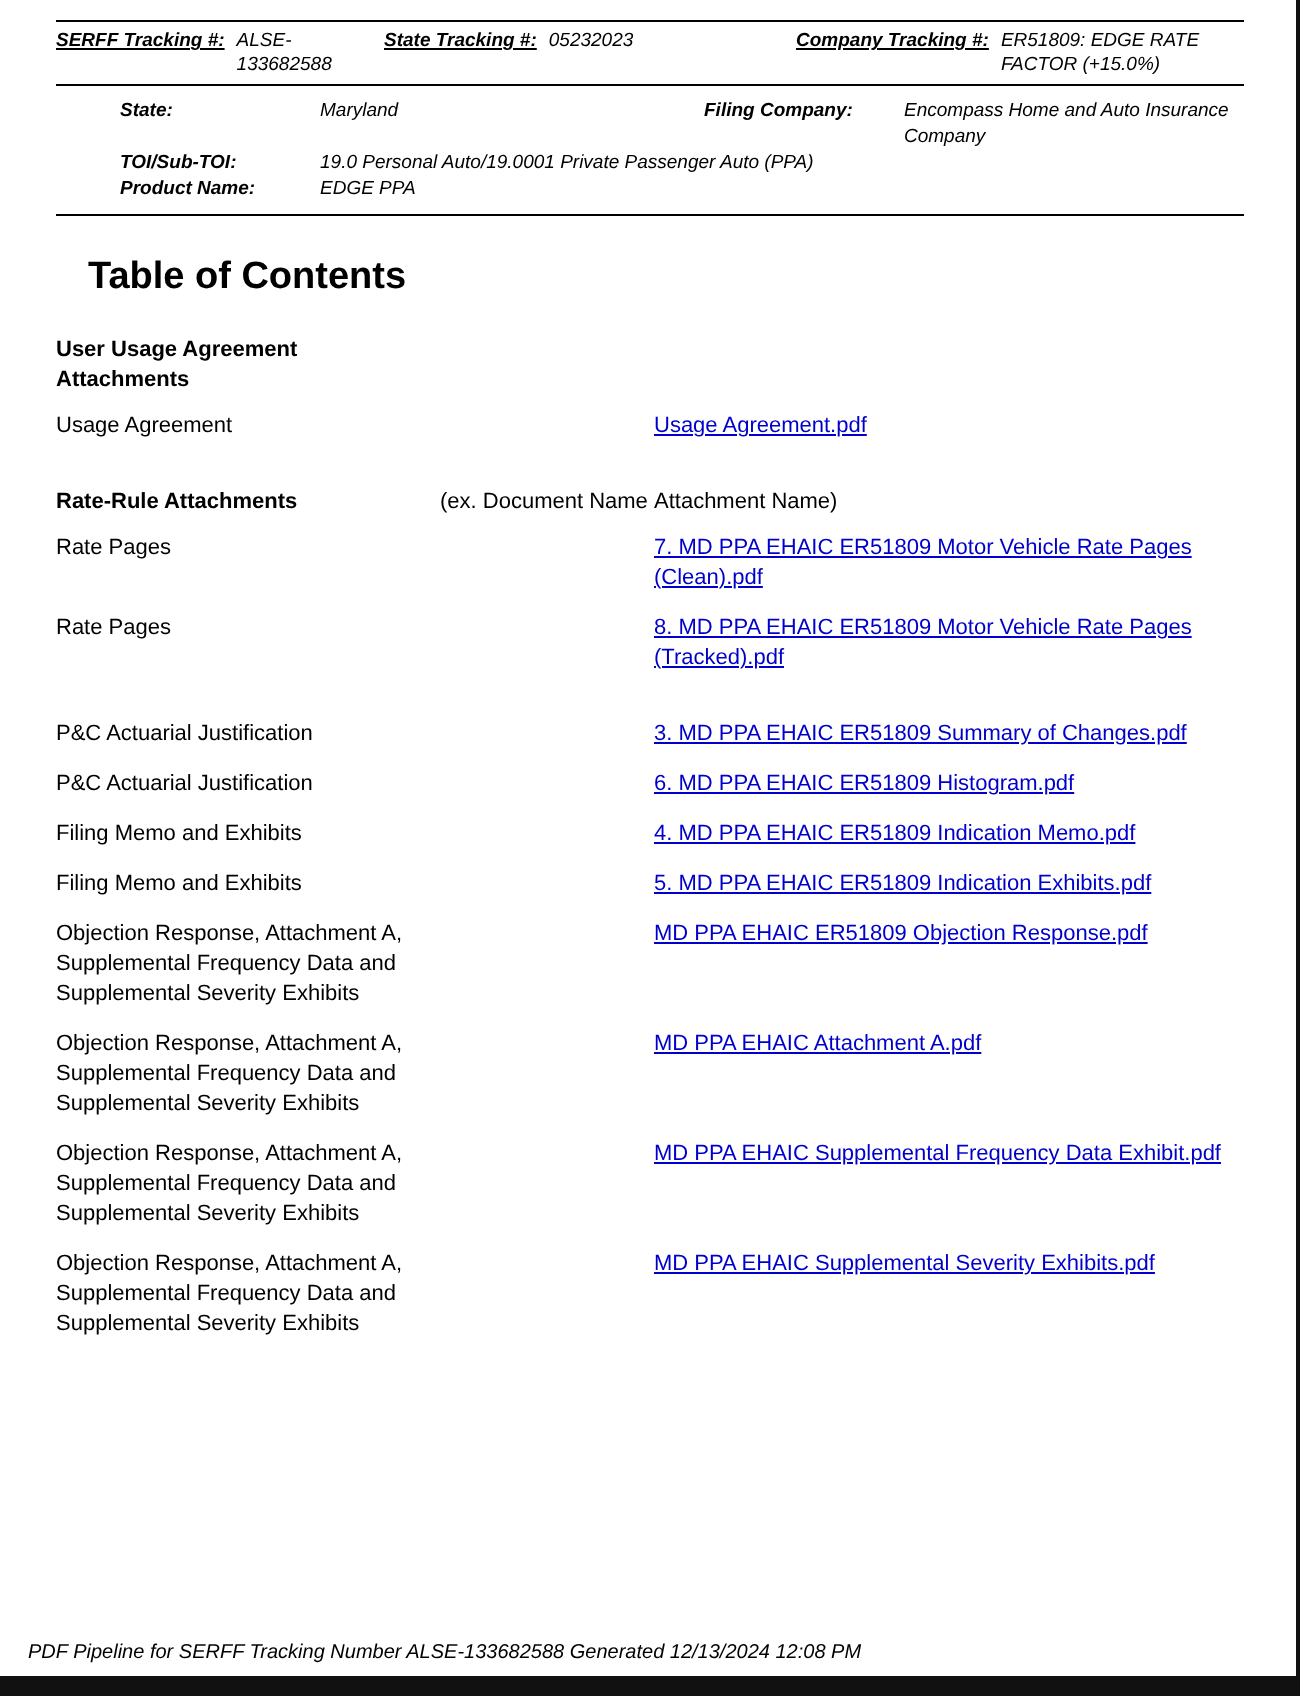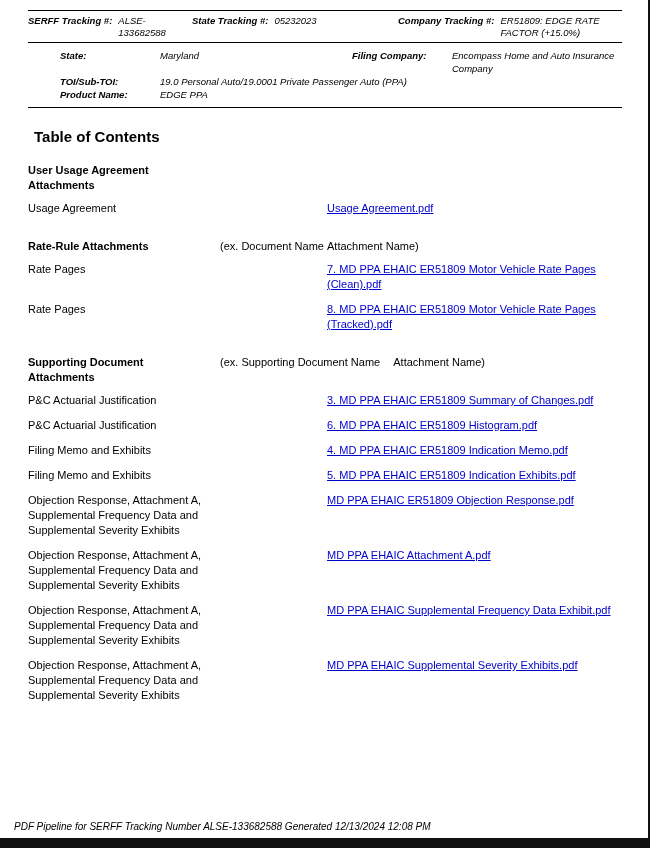--- a/index.html
+++ b/index.html
@@ -26,38 +26,38 @@
 
   
   .hdr {
     display: grid;
     grid-template-columns: 164px 206px 1fr;
     padding: 4px 28px 3px 28px;
     font-size: 9.5px; font-style: italic; line-height: 12px;
   }
   .hdr .b { font-weight: bold; }
   .hdr-group { display: flex; }
-  .hdr-group .b { margin-right: 6px; white-space: nowrap; flex-shrink: 0; }
+  .hdr-group .b { margin-right: 6px; white-space: nowrap; flex-shrink: 0; text-decoration: underline; }
   .hdr-company-value { max-width: 135px; }
 
   
   .meta { padding: 6px 28px 6px 28px; font-size: 9.5px; font-style: italic; margin-left: 32px; }
   .meta-row {
     display: grid;
     grid-template-columns: 100px 192px 100px 1fr;
     line-height: 13px;
   }
   .meta .b { font-weight: bold; }
   .meta .span-rest { grid-column: 2 / 5; }
 
   
   .toc { padding: 0 28px; }
   .toc-title {
-    font-size: 15px; font-weight: bold;
-    margin: 20px 0 18px 6px;
+    font-size: 19px; font-weight: bold;
+    margin: 20px 0 18px 16px;
   }
   .toc-section { margin-bottom: 23px; }
   .toc-row {
     display: grid;
     grid-template-columns: 192px 107px 1fr;
     font-size: 11px; line-height: 15px;
     margin-bottom: 10px;
   }
   .heading-row { margin-bottom: 8px; }
   .cell-label { grid-column: 1; }
@@ -145,27 +145,20 @@
         <div class="cell-label">Rate Pages</div>
         <div class="cell-link"><a class="link">7. MD PPA EHAIC ER51809 Motor Vehicle Rate Pages (Clean).pdf</a></div>
       </div>
       <div class="toc-row">
         <div class="cell-label">Rate Pages</div>
         <div class="cell-link"><a class="link">8. MD PPA EHAIC ER51809 Motor Vehicle Rate Pages (Tracked).pdf</a></div>
       </div>
     </div>
 
     <div class="toc-section">
-      <div class="toc-row heading-row">
-        <div class="cell-label section-heading">Supporting Document Attachments</div>
-        <div class="cell-note-span">
-          <span>(ex. Supporting Document Name</span>
-          <span class="note2-offset">Attachment Name)</span>
-        </div>
-      </div>
       <div class="toc-row">
         <div class="cell-label">P&amp;C Actuarial Justification</div>
         <div class="cell-link"><a class="link">3. MD PPA EHAIC ER51809 Summary of Changes.pdf</a></div>
       </div>
       <div class="toc-row">
         <div class="cell-label">P&amp;C Actuarial Justification</div>
         <div class="cell-link"><a class="link">6. MD PPA EHAIC ER51809 Histogram.pdf</a></div>
       </div>
       <div class="toc-row">
         <div class="cell-label">Filing Memo and Exhibits</div>

